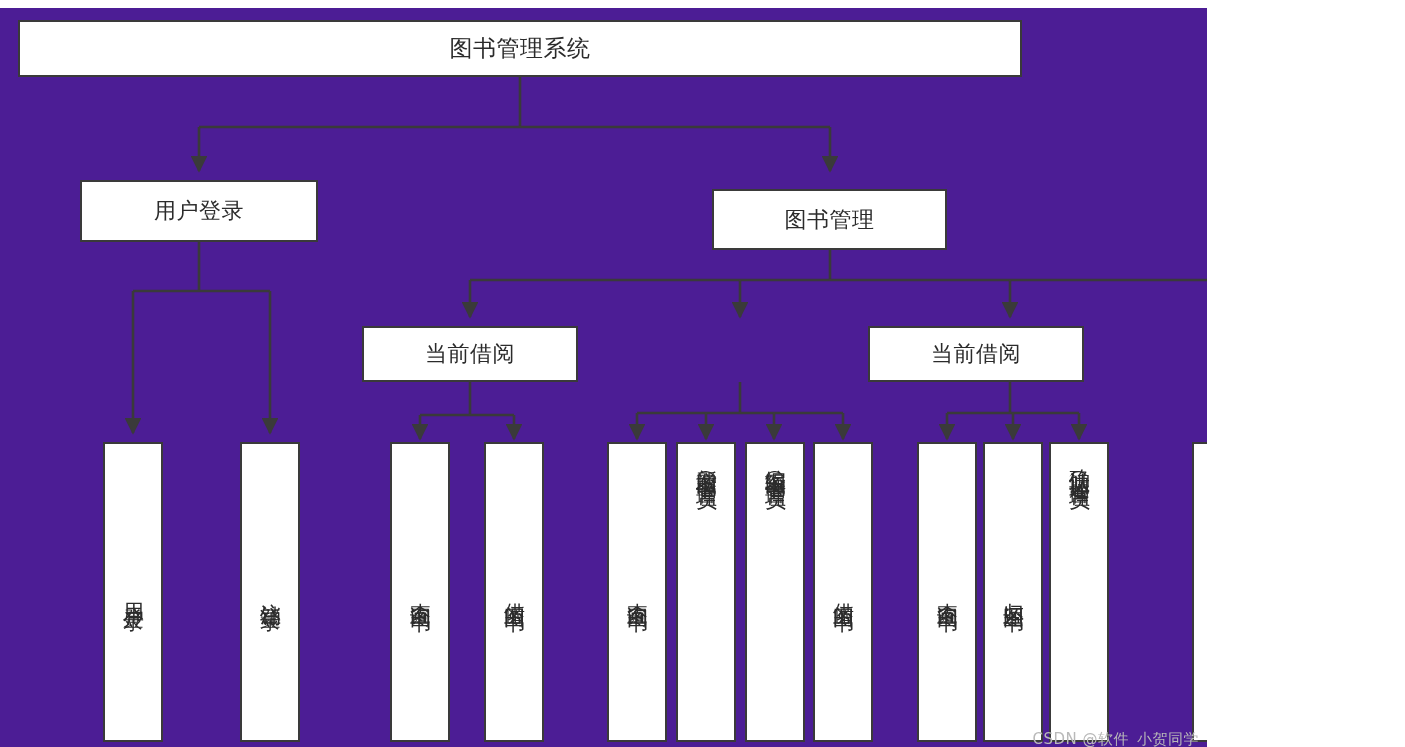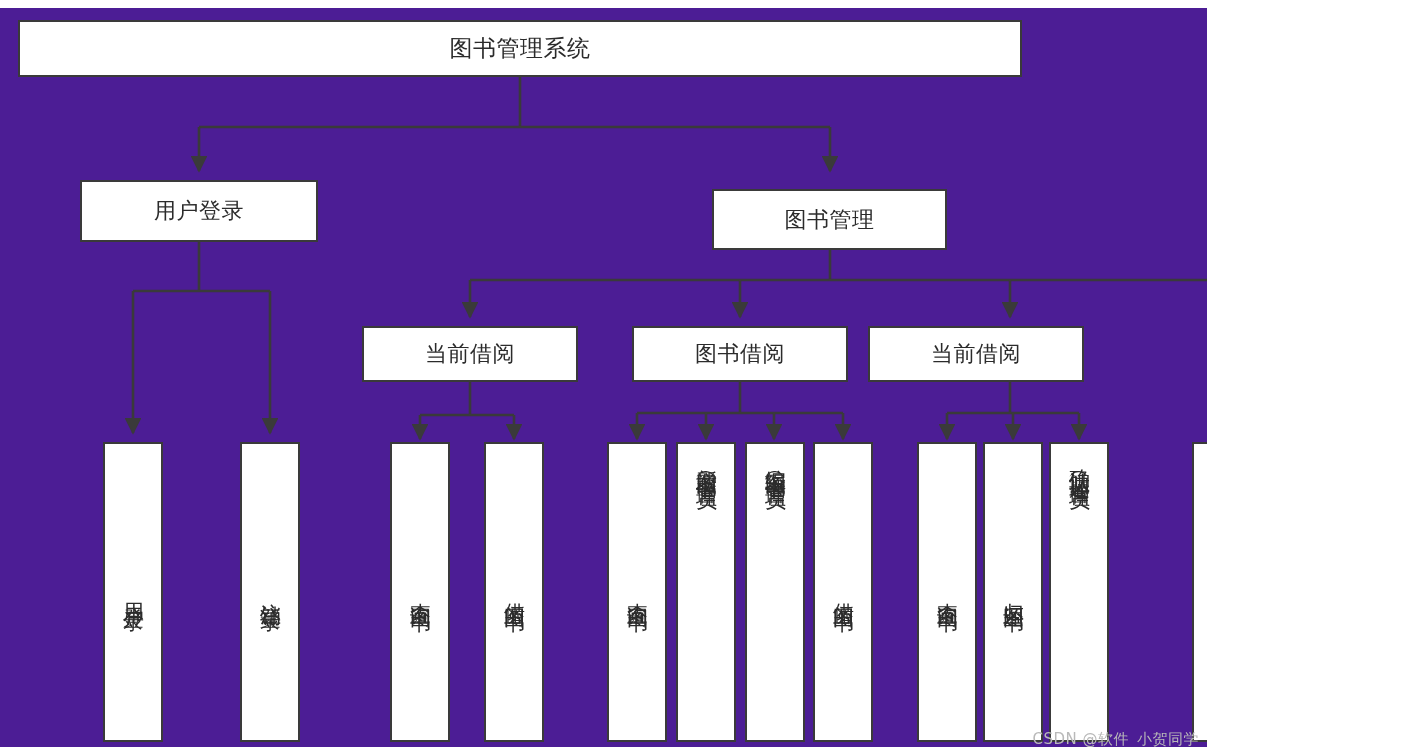--- a/index.html
+++ b/index.html
@@ -142,23 +142,20 @@
   <div class="node horizontal" style="left:80px; top:172px; width:238px; height:62px;">
     <span class="node-label">用户登录</span>
   </div>
   <div class="node horizontal" style="left:712px; top:181px; width:235px; height:61px;">
     <span class="node-label">图书管理</span>
   </div>
 
   <div class="node horizontal" style="left:362px; top:318px; width:216px; height:56px;">
     <span class="node-label">当前借阅</span>
   </div>
-  <div class="node horizontal" style="left:632px; top:318px; width:216px; height:56px;">
-    <span class="node-label">图书借阅</span>
-  </div>
   <div class="node horizontal" style="left:868px; top:318px; width:216px; height:56px;">
     <span class="node-label">当前借阅</span>
   </div>
 
   <div class="node vertical centered" style="left:103px; top:434px; width:60px; height:300px;">
     <span class="node-label">用户登录</span>
   </div>
   <div class="node vertical centered" style="left:240px; top:434px; width:60px; height:300px;">
     <span class="node-label">注销登录</span>
   </div>

